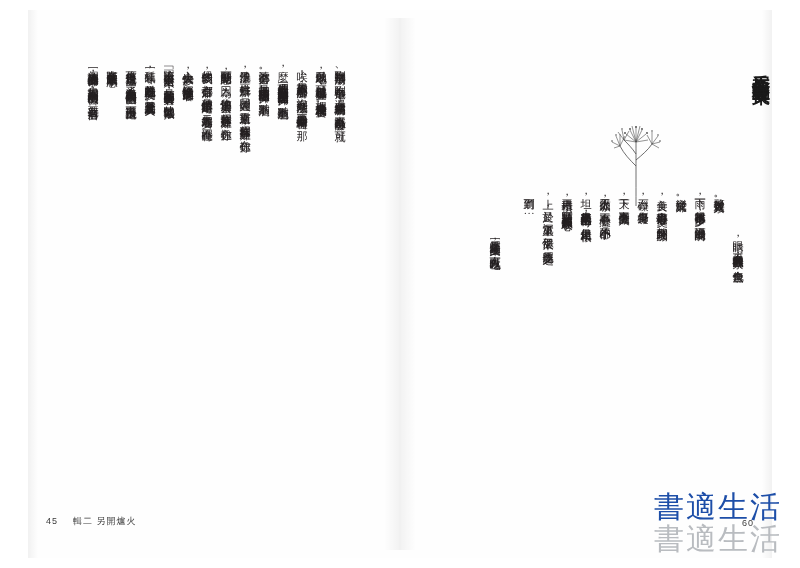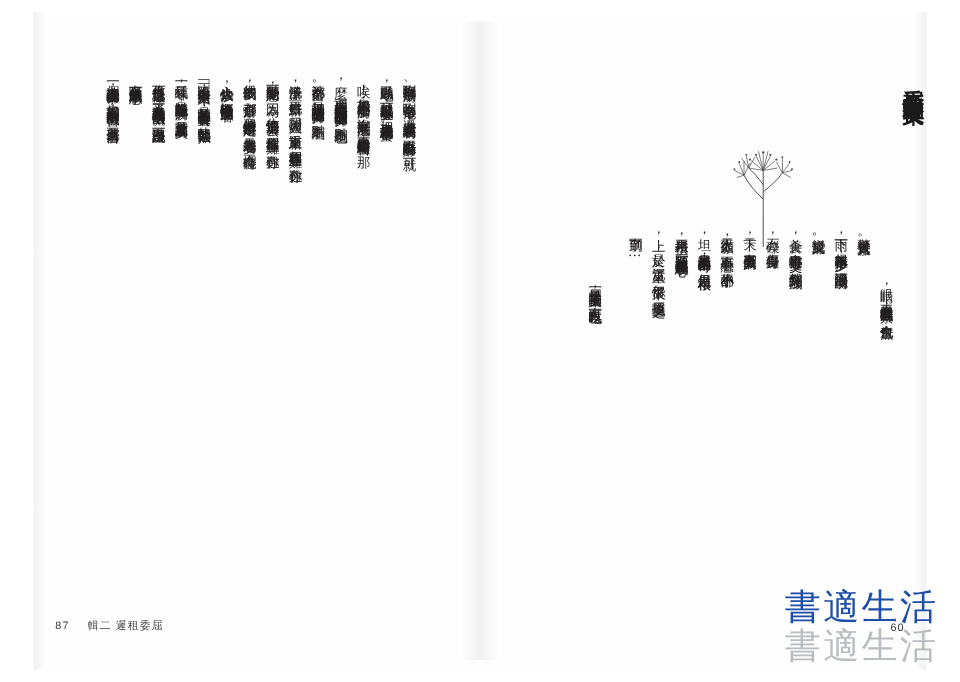--- a/index.html
+++ b/index.html
@@ -200,23 +200,23 @@
   <div class="vcol body-col" style="left:220px; top:62px; height:400px;">可能不願意開始，因為，你怕浪費了過去，這個程序並不難，難在你</div>
   <div class="vcol body-col" style="left:201px; top:62px; height:400px;">很多的我們，都有虐癖，總是習慣定時定量，每天端着委屈，不時擺在</div>
   <div class="vcol body-col" style="left:182px; top:62px; height:400px;">心上大火快炒，深怕降溫意慢了頹聽著。</div>
   <div class="vcol body-col" style="left:163px; top:62px; height:400px;">「跨不過去」與「走不出來」，是典型的隔夜菜貪食者，他緊緊的揪住</div>
   <div class="vcol body-col" style="left:144px; top:62px; height:400px;">一種氣味，以為是好吃的臭豆腐，其實是豆腐真的臭了。</div>
   <div class="vcol body-col" style="left:125px; top:62px; height:400px;">你可曾也是這樣過；為了避免對某一種內在的空洞慌張，寧可讓自己浸泡</div>
   <div class="vcol body-col" style="left:106px; top:62px; height:400px;">在嗅之可悲的餿水氣息中？</div>
   <div class="vcol body-col" style="left:87px;  top:62px; height:400px;">一個讓人倍覺委屈的事件，如果得不到水落石出的機會，就要有清者自</div>
 
   <div class="folio folio-left">
-    <span>87</span>
+    <span>45</span>
     <span style="display:inline-block;width:8px"></span>
-    <span>輯二  遲租委屈</span>
+    <span>輯二  另開爐火</span>
   </div>
   <div class="folio folio-right">60</div>
 
   <div class="watermark">
     <div class="wm-blue">書適生活</div>
     <div class="wm-grey">書適生活</div>
   </div>
 </div>
 
 </body></html>

